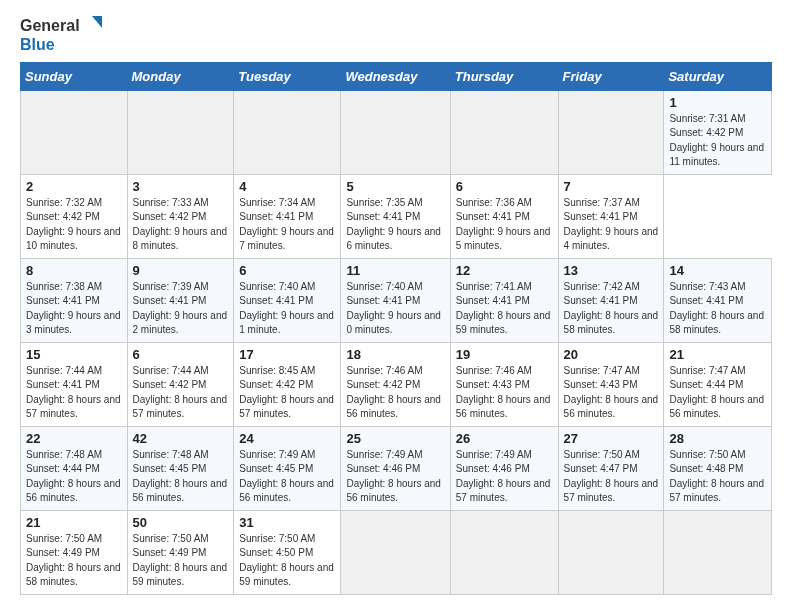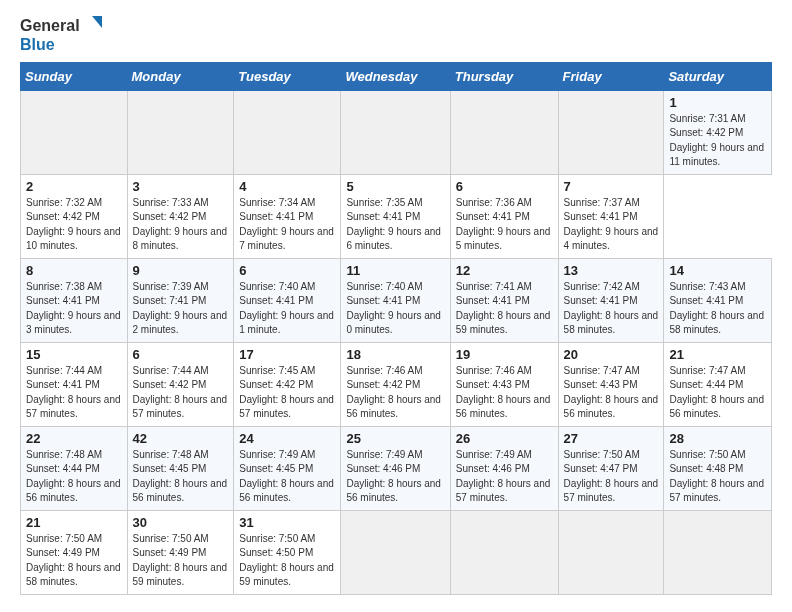--- a/index.html
+++ b/index.html
@@ -180,21 +180,21 @@
           <td>
             <span class="day-num">8</span>
             <div class="day-info">Sunrise: 7:38 AM
 Sunset: 4:41 PM
 Daylight: 9 hours
 and 3 minutes.</div>
           </td>
           <td>
             <span class="day-num">9</span>
             <div class="day-info">Sunrise: 7:39 AM
-Sunset: 7:41 PM
+Sunset: 4:41 PM
 Daylight: 9 hours
 and 2 minutes.</div>
           </td>
           <td>
             <span class="day-num">6</span>
             <div class="day-info">Sunrise: 7:40 AM
 Sunset: 4:41 PM
 Daylight: 9 hours
 and 1 minute.</div>
           </td>
@@ -237,21 +237,21 @@
           </td>
           <td>
             <span class="day-num">6</span>
             <div class="day-info">Sunrise: 7:44 AM
 Sunset: 4:42 PM
 Daylight: 8 hours
 and 57 minutes.</div>
           </td>
           <td>
             <span class="day-num">17</span>
-            <div class="day-info">Sunrise: 7:45 AM
+            <div class="day-info">Sunrise: 8:45 AM
 Sunset: 4:42 PM
 Daylight: 8 hours
 and 57 minutes.</div>
           </td>
           <td>
             <span class="day-num">18</span>
             <div class="day-info">Sunrise: 7:46 AM
 Sunset: 4:42 PM
 Daylight: 8 hours
 and 56 minutes.</div>
@@ -331,21 +331,21 @@
         </tr>
         <tr>
           <td>
             <span class="day-num">21</span>
             <div class="day-info">Sunrise: 7:50 AM
 Sunset: 4:49 PM
 Daylight: 8 hours
 and 58 minutes.</div>
           </td>
           <td>
-            <span class="day-num">30</span>
+            <span class="day-num">50</span>
             <div class="day-info">Sunrise: 7:50 AM
 Sunset: 4:49 PM
 Daylight: 8 hours
 and 59 minutes.</div>
           </td>
           <td>
             <span class="day-num">31</span>
             <div class="day-info">Sunrise: 7:50 AM
 Sunset: 4:50 PM
 Daylight: 8 hours

